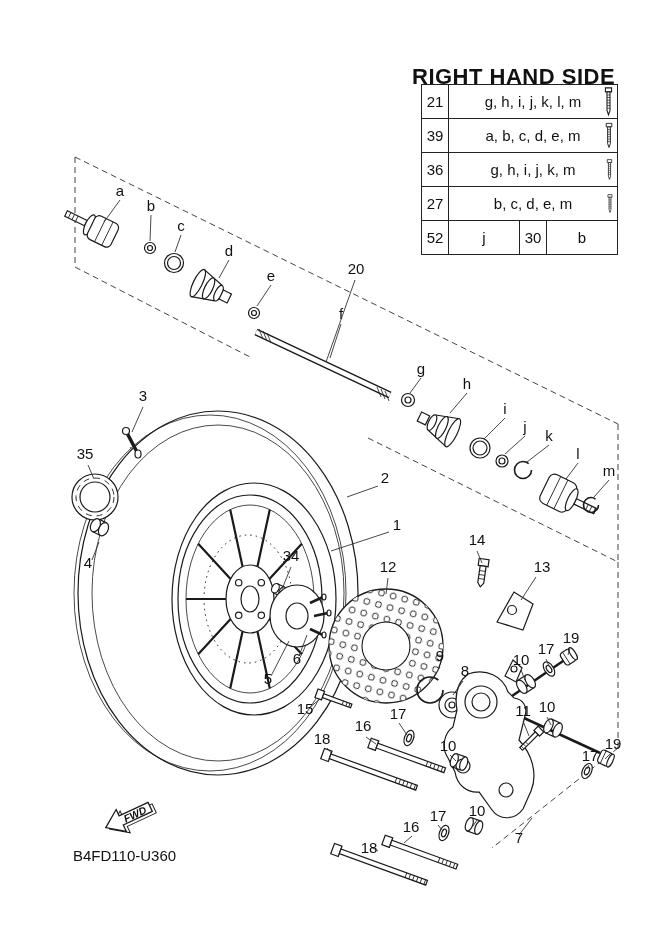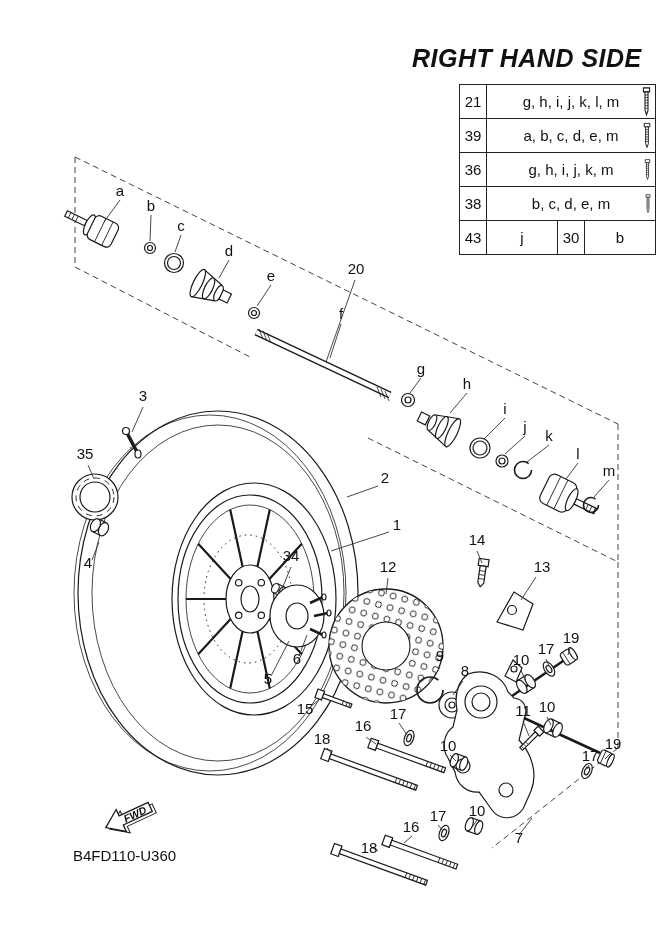--- a/index.html
+++ b/index.html
@@ -9,23 +9,23 @@
   svg text{font-family:"Liberation Sans",sans-serif}
   .co{font-size:15px;fill:#111}
   .fw{fill:#fff;stroke:#1a1a1a;stroke-width:1.2}
   .ln{stroke:#1a1a1a;fill:none;stroke-width:1.2}
   .thin{stroke:#1a1a1a;fill:none;stroke-width:.8}
   .spk{stroke:#1a1a1a;stroke-width:2.2;fill:none}
   .dash{stroke:#444;stroke-width:1;fill:none;stroke-dasharray:6 4}
   .dots{stroke:#555;stroke-width:1;fill:none;stroke-dasharray:2 3}
   .lead{stroke:#333;stroke-width:.9;fill:none}
   .stud{stroke:#1a1a1a;stroke-width:2.5;fill:none}
-  .title{position:absolute;left:412px;top:44px;font-size:25px;font-weight:bold;
-         font-style:italic;letter-spacing:.5px;white-space:nowrap}
-  table.parts{position:absolute;left:459px;top:84px;border-collapse:collapse;
+  .title{position:absolute;left:412px;top:64px;font-size:22px;font-weight:bold;
+         letter-spacing:.5px;white-space:nowrap}
+  table.parts{position:absolute;left:421px;top:84px;border-collapse:collapse;
               table-layout:fixed;width:196px;font-size:15px}
   table.parts td{border:1.4px solid #222;height:33px;padding:0;text-align:center;
                  vertical-align:middle;background:#fff}
   td.let-wide{text-align:left;padding-left:5px;position:relative}
   td.ghost{border:none;background:transparent}
   .tbolt{position:absolute;right:3px;top:50%;transform:translateY(-50%)}
   .tbolt.s30{height:30px;width:11px}
   .tbolt.s27{height:27px;width:10px}
   .tbolt.s22{height:22px;width:9px}
   .tbolt.s20{height:20px;width:8px}
@@ -390,30 +390,30 @@
     <td class="let-wide" colspan="3">
       <span>g, h, i, j, k, m</span>
       <svg class="tbolt s22" viewBox="0 0 12 34">
         <path class="fw" d="M2.5,1 h7 v4.5 h-7 z"></path>
             <path class="fw" d="M4.3,5.5 h3.4 v21 l-1.7,5 l-1.7,-5 z"></path>
         <path class="thin" d="M4.3,9 h3.4 M4.3,12 h3.4 M4.3,15 h3.4 M4.3,18 h3.4 M4.3,21 h3.4 M4.3,24 h3.4"></path>
       </svg>
     </td>
   </tr>
   <tr>
-    <td>38</td>
+    <td>27</td>
     <td class="let-wide" colspan="3">
       <span>b, c, d, e, m</span>
       <svg class="tbolt s20" viewBox="0 0 12 34">
         <path class="fw" d="M2.5,1 h7 v4.5 h-7 z"></path>
             <path class="fw" d="M4.3,5.5 h3.4 v21 l-1.7,5 l-1.7,-5 z"></path>
         <path class="thin" d="M4.3,9 h3.4 M4.3,12 h3.4 M4.3,15 h3.4 M4.3,18 h3.4 M4.3,21 h3.4 M4.3,24 h3.4"></path>
       </svg>
     </td>
   </tr>
   <tr>
-    <td>43</td>
+    <td>52</td>
     <td>j</td>
     <td>30</td>
     <td>b</td>
   </tr>
 </tbody>
   </table>
 
 </body></html>

